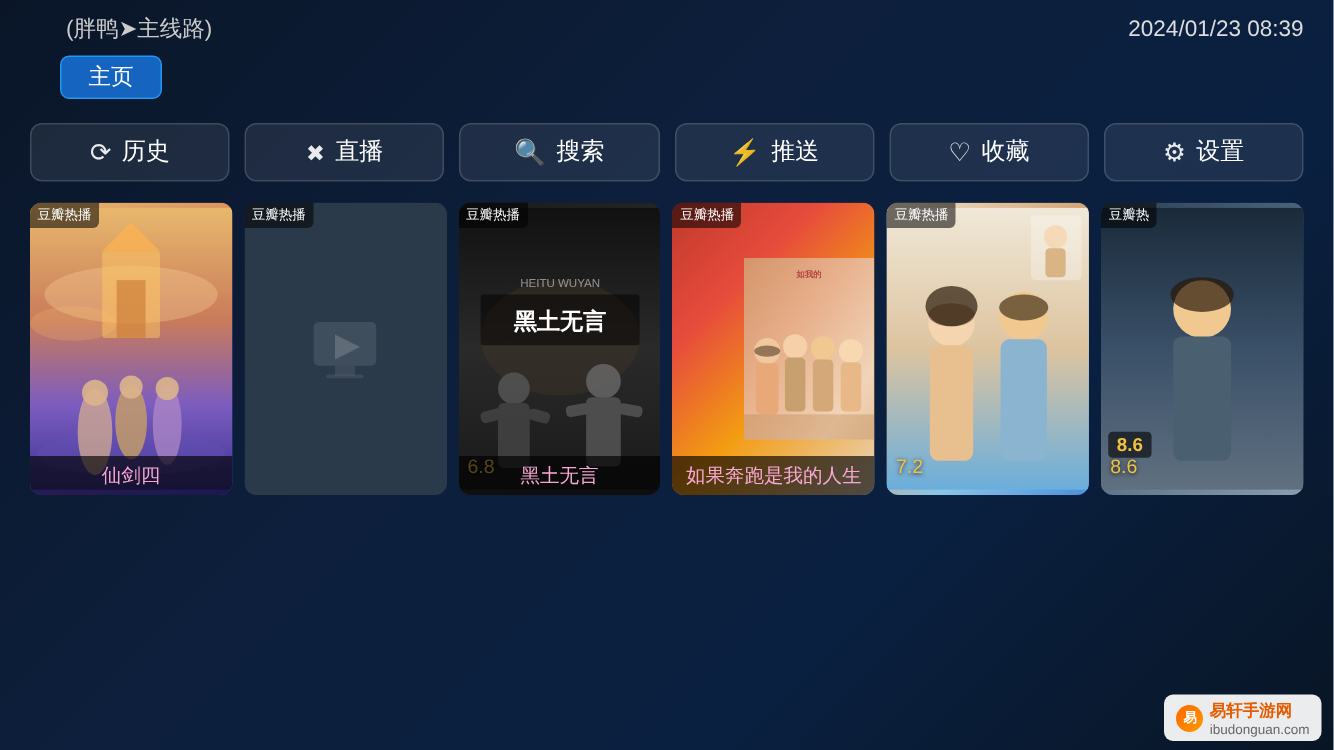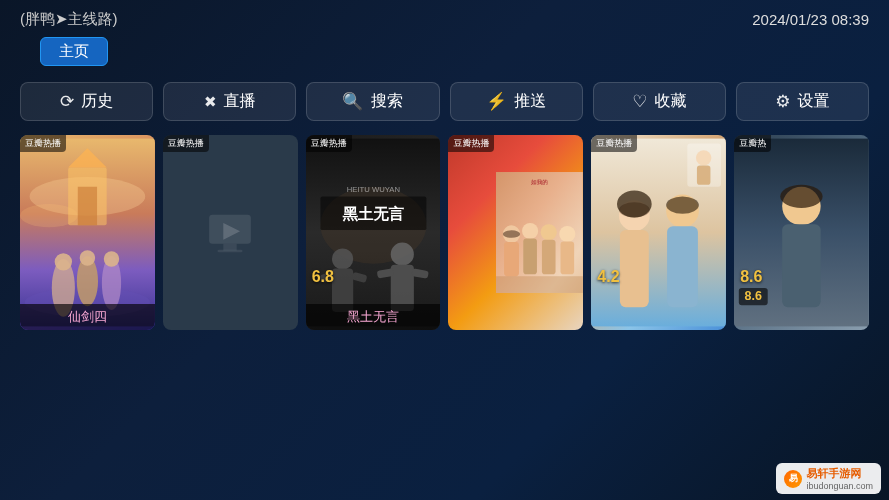--- a/index.html
+++ b/index.html
@@ -12,20 +12,21 @@
       overflow: hidden;
       position: relative;
     }
 
     
     .header {
       display: flex;
       justify-content: space-between;
       align-items: center;
       padding: 10px 20px 6px 20px;
+      margin-left: 24px;
     }
     .header-title {
       font-size: 15px;
       color: #ccc;
     }
     .header-datetime {
       font-size: 15px;
       color: #ddd;
     }
 
@@ -89,25 +90,25 @@
       left: 0;
       background: rgba(0,0,0,0.55);
       color: #fff;
       font-size: 9px;
       padding: 2px 5px;
       border-radius: 0 0 4px 0;
       text-align: center;
     }
     .card-score {
       position: absolute;
-      bottom: 44px;
+      bottom: 12px;
       left: 6px;
       color: #f0c040;
-      font-size: 16px;
-      font-weight: bold;
+      font-size: 13px;
+      font-weight: normal;
       text-shadow: 0 1px 3px rgba(0,0,0,0.8);
     }
     .card-title {
       position: absolute;
       bottom: 0;
       left: 0;
       right: 0;
       background: rgba(0,0,0,0.65);
       color: #f9a8d4;
       font-size: 13px;
@@ -347,20 +348,21 @@
         <ellipse cx="85" cy="97" rx="13" ry="13" fill="#f0c890"></ellipse>
         <rect x="74" y="109" width="22" height="56" rx="5" fill="#d4a878"></rect>
 
         <ellipse cx="115" cy="100" rx="13" ry="13" fill="#f8d8b0"></ellipse>
         <rect x="104" y="112" width="22" height="53" rx="5" fill="#e8b888"></rect>
 
         <rect x="0" y="168" width="140" height="27" fill="rgba(180,120,60,0.3)"></rect>
       </svg>
     </div>
     <div class="card-label">豆瓣热播</div>
+    <div class="card-title">如果奔跑是我的人生</div>
   </div>
 
   <div class="card">
     <div class="card-5-bg">
       <svg width="100%" height="100%" viewBox="0 0 140 195" xmlns="http://www.w3.org/2000/svg">
         <defs>
           <linearGradient id="romance1" x1="0" y1="0" x2="0" y2="1">
             <stop offset="0%" stop-color="#f0e8d8"></stop>
             <stop offset="50%" stop-color="#ddc4a0"></stop>
             <stop offset="100%" stop-color="#6aaedc"></stop>
@@ -377,21 +379,21 @@
         <ellipse cx="95" cy="75" rx="17" ry="17" fill="#f0c890"></ellipse>
         <rect x="79" y="91" width="32" height="84" rx="6" fill="#8ab4d0"></rect>
         <ellipse cx="95" cy="69" rx="17" ry="9" fill="#2a1a08" opacity="0.6"></ellipse>
 
         <rect x="100" y="5" width="35" height="45" rx="3" fill="rgba(255,255,255,0.3)"></rect>
         <ellipse cx="117" cy="20" rx="8" ry="8" fill="#f5d4b0" opacity="0.8"></ellipse>
         <rect x="110" y="28" width="14" height="20" rx="3" fill="#d4a870" opacity="0.8"></rect>
       </svg>
     </div>
     <div class="card-label">豆瓣热播</div>
-    <div class="card-score">4.2</div>
+    <div class="card-score">7.2</div>
   </div>
 
   <div class="card">
     <div class="card-6-bg">
       <svg width="100%" height="100%" viewBox="0 0 140 195" xmlns="http://www.w3.org/2000/svg">
         <defs>
           <linearGradient id="period1" x1="0" y1="0" x2="0" y2="1">
             <stop offset="0%" stop-color="#1a2a3a"></stop>
             <stop offset="50%" stop-color="#3a5068"></stop>
             <stop offset="100%" stop-color="#607080"></stop>

